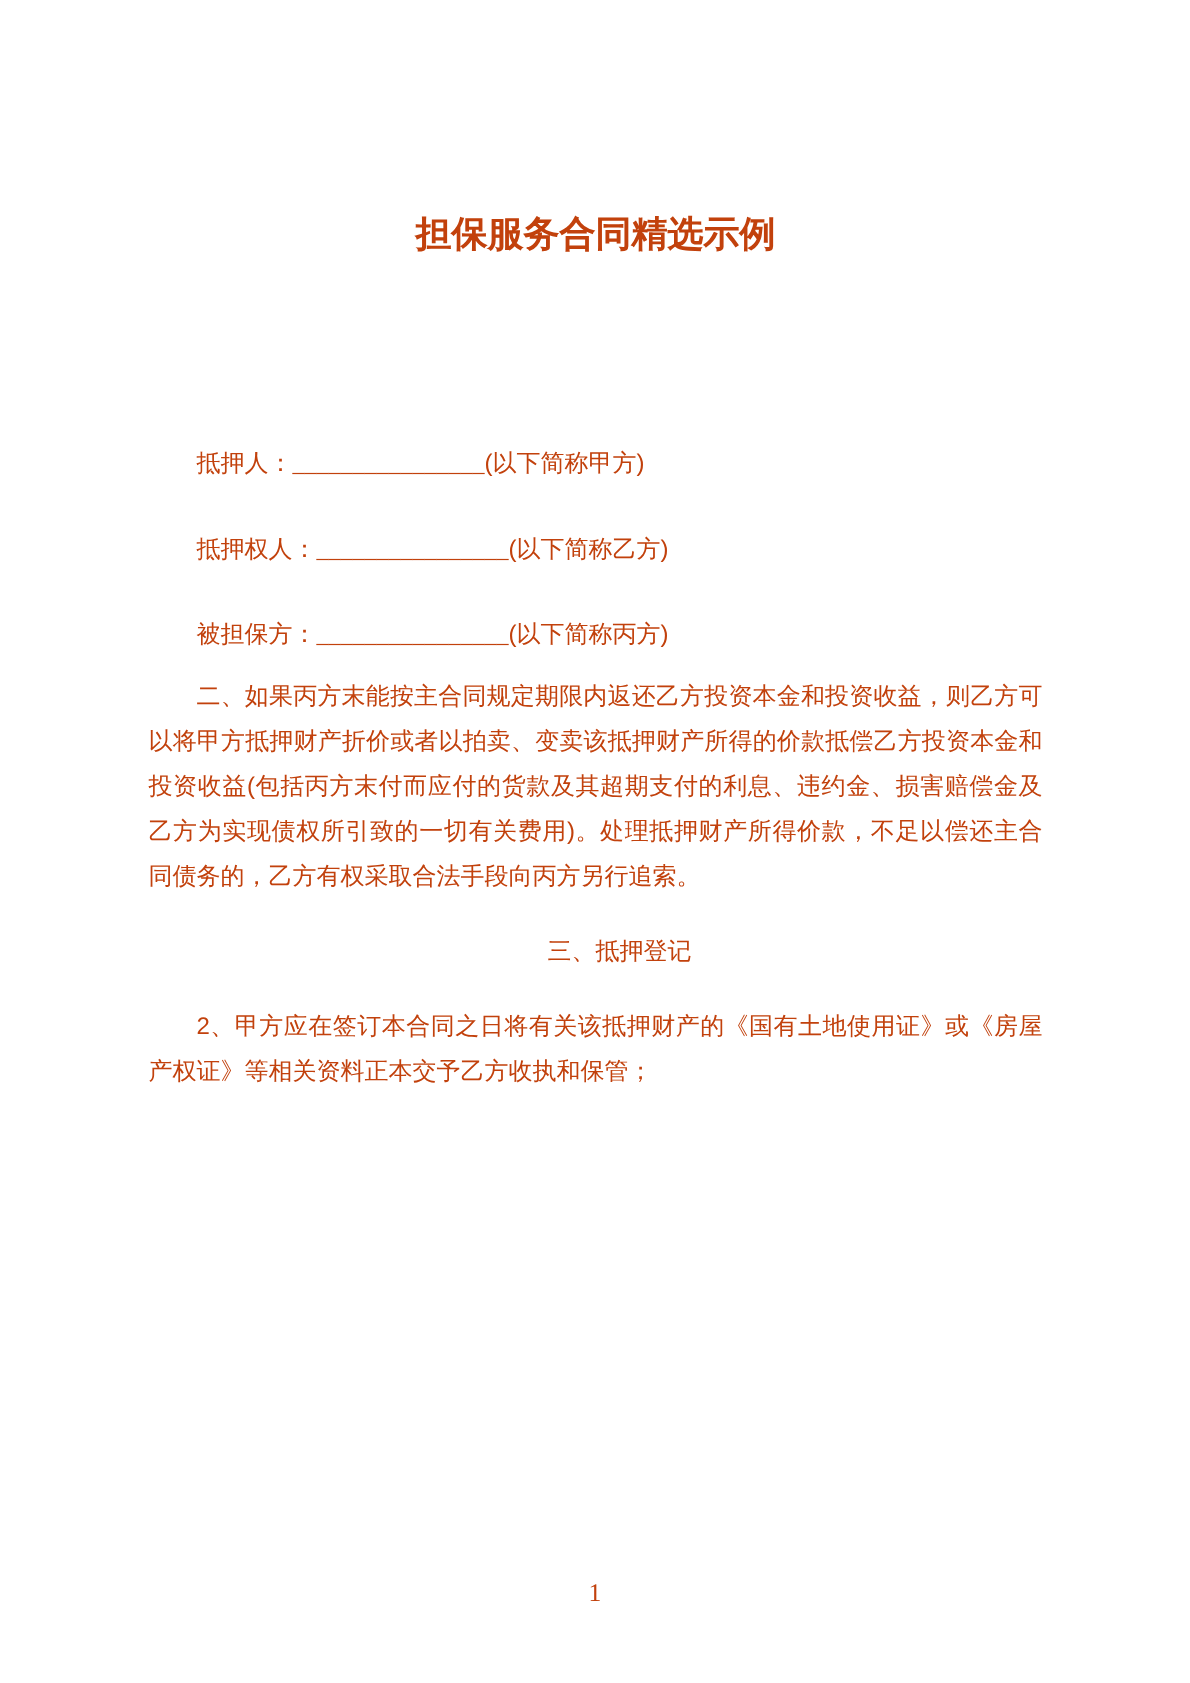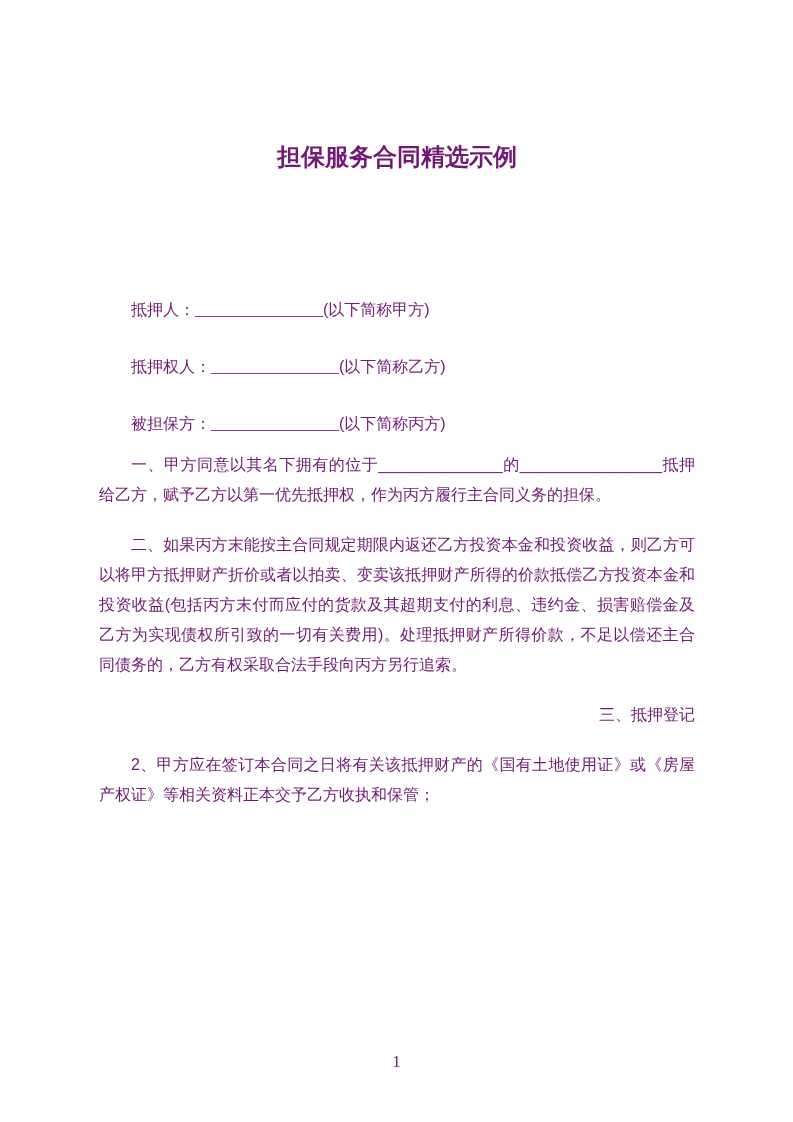--- a/index.html
+++ b/index.html
@@ -3,21 +3,21 @@
 <meta charset="utf-8">
 <style>
   * { margin: 0; padding: 0; box-sizing: border-box; }
   html, body { background: #ffffff; }
   .page {
     position: relative;
     width: 793px;
     height: 1122px;
     margin: 0 auto;
     background: #ffffff;
-    color: #701a75;
+    color: #c2410c;
     font-family: "Liberation Sans", sans-serif;
     overflow: hidden;
   }
   .content {
     padding: 140px 98px 0 99px;
   }
   .doc-title {
     font-size: 24px;
     line-height: 34px;
     font-weight: bold;
@@ -37,21 +37,21 @@
   .party-blank { letter-spacing: 0; font-family: Liberation Serif, serif; }
   .paragraphs { margin-top: 11px; }
   .para {
     font-size: 16px;
     line-height: 30px;
     text-indent: 2em;
     text-align: justify;
     margin-bottom: 20px;
     word-break: break-all;
   }
-  .para.heading { text-align: right; }
+  .para.heading { text-align: center; }
   .page-number {
     position: absolute;
     left: 0;
     right: 0;
     top: 1050px;
     text-align: center;
     font-family: "Liberation Serif", serif;
     font-size: 17px;
     line-height: 24px;
   }
@@ -70,21 +70,20 @@
       </div>
       <div class="party-line">
         <span>抵押权人：</span><span class="party-blank">________________</span><span>(以下简称乙方)</span>
       </div>
       <div class="party-line">
         <span>被担保方：</span><span class="party-blank">________________</span><span>(以下简称丙方)</span>
       </div>
     </div>
 
     <div class="paragraphs">
-      <p class="para">一、甲方同意以其名下拥有的位于______________的________________抵押给乙方，赋予乙方以第一优先抵押权，作为丙方履行主合同义务的担保。</p>
       <p class="para">二、如果丙方末能按主合同规定期限内返还乙方投资本金和投资收益，则乙方可以将甲方抵押财产折价或者以拍卖、变卖该抵押财产所得的价款抵偿乙方投资本金和投资收益(包括丙方末付而应付的货款及其超期支付的利息、违约金、损害赔偿金及乙方为实现债权所引致的一切有关费用)。处理抵押财产所得价款，不足以偿还主合同债务的，乙方有权采取合法手段向丙方另行追索。</p>
       <p class="para heading">三、抵押登记</p>
       <p class="para">2、甲方应在签订本合同之日将有关该抵押财产的《国有土地使用证》或《房屋产权证》等相关资料正本交予乙方收执和保管；</p>
     </div>
 
   </div>
 
   <div class="page-number">1</div>
 </div>
 

